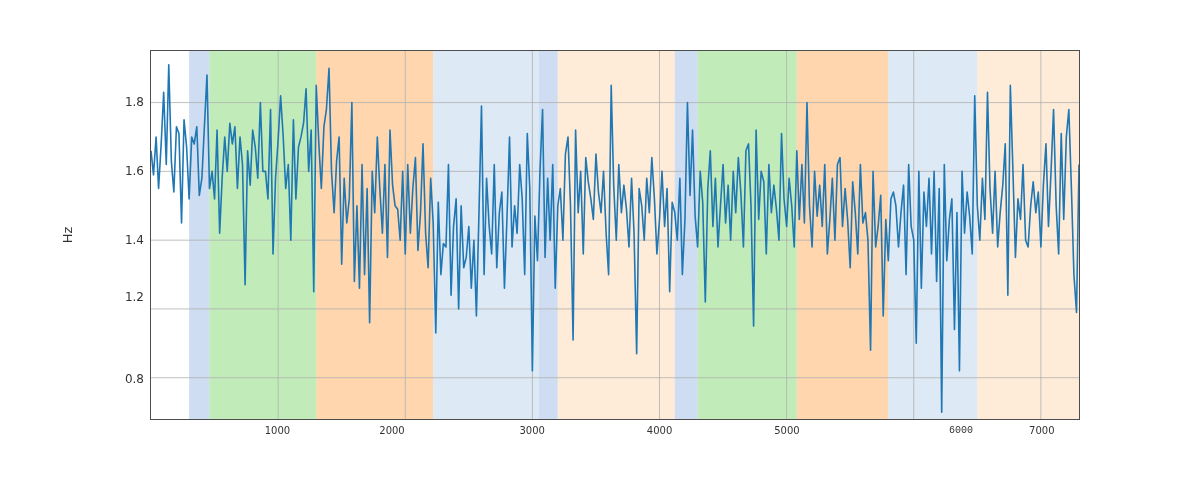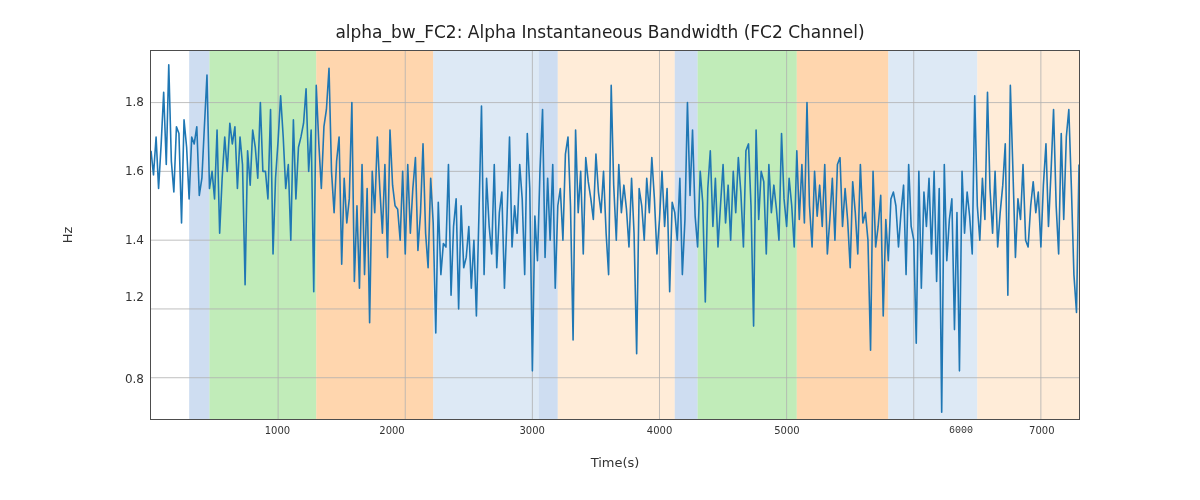--- a/index.html
+++ b/index.html
@@ -91,21 +91,20 @@
     stroke: #1f77b4;
     stroke-width: 1.6;
     stroke-linejoin: round;
   }
 </style>
 </head>
 <body>
 
 <div class="figure">
 
-  <div class="title">alpha_bw_FC2: Alpha Instantaneous Bandwidth (FC2 Channel)</div>
 
   <div class="ylabel">Hz</div>
 
   <div class="axes">
     <svg class="plot" viewBox="0 0 930 370" preserveAspectRatio="none">
       <g class="spans-g">
           <rect x="38.21917808219178" y="0" width="20.38356164383562" height="370" fill="#aec7e8" fill-opacity="0.6"></rect>
           <rect x="58.6027397260274" y="0" width="107.01369863013696" height="370" fill="#98df8a" fill-opacity="0.6"></rect>
           <rect x="165.61643835616437" y="0" width="117.20547945205485" height="370" fill="#ffbb78" fill-opacity="0.6"></rect>
           <rect x="282.8219178082192" y="0" width="105.73972602739724" height="370" fill="#c6dbef" fill-opacity="0.6"></rect>
@@ -128,21 +127,20 @@
           <line x1="0" x2="930" y1="328.50467289719626" y2="328.50467289719626"></line>
           <line x1="0" x2="930" y1="259.3457943925234" y2="259.3457943925234"></line>
           <line x1="0" x2="930" y1="190.18691588785046" y2="190.18691588785046"></line>
           <line x1="0" x2="930" y1="121.02803738317749" y2="121.02803738317749"></line>
           <line x1="0" x2="930" y1="51.86915887850461" y2="51.86915887850461"></line>
         </g>
       <path class="series" d="M0.0 100.3 L2.5 124.5 L5.1 86.4 L7.6 138.3 L10.2 93.4 L12.7 41.5 L15.3 114.1 L17.8 13.8 L20.4 110.7 L22.9 141.8 L25.5 76.1 L28.0 83.0 L30.6 172.9 L33.1 69.2 L35.7 96.8 L38.2 148.7 L40.8 86.4 L43.3 93.4 L45.9 76.1 L48.4 145.2 L51.0 127.9 L53.5 76.1 L56.1 24.2 L58.6 138.3 L61.2 121.0 L63.7 148.7 L66.2 79.5 L68.8 183.3 L71.3 127.9 L73.9 86.4 L76.4 121.0 L79.0 72.6 L81.5 93.4 L84.1 76.1 L86.6 138.3 L89.2 86.4 L91.7 114.1 L94.3 235.1 L96.8 100.3 L99.4 134.9 L101.9 79.5 L104.5 96.8 L107.0 127.9 L109.6 51.9 L112.1 121.0 L114.7 121.0 L117.2 148.7 L119.8 58.8 L122.3 204.0 L124.8 127.9 L127.4 89.9 L129.9 45.0 L132.5 86.4 L135.0 138.3 L137.6 114.1 L140.1 190.2 L142.7 69.2 L145.2 148.7 L147.8 96.8 L150.3 86.4 L152.9 72.6 L155.4 38.0 L158.0 121.0 L160.5 79.5 L163.1 242.1 L165.6 34.6 L168.2 93.4 L170.7 138.3 L173.3 76.1 L175.8 58.8 L178.4 17.3 L180.9 121.0 L183.5 162.5 L186.0 110.7 L188.5 86.4 L191.1 214.4 L193.6 127.9 L196.2 172.9 L198.7 148.7 L201.3 51.9 L203.8 231.7 L206.4 155.6 L208.9 238.6 L211.5 114.1 L214.0 224.8 L216.6 138.3 L219.1 273.2 L221.7 121.0 L224.2 162.5 L226.8 86.4 L229.3 138.3 L231.9 183.3 L234.4 114.1 L237.0 207.5 L239.5 79.5 L242.1 134.9 L244.6 155.6 L247.2 159.1 L249.7 190.2 L252.2 121.0 L254.8 204.0 L257.3 114.1 L259.9 183.3 L262.4 138.3 L265.0 107.2 L267.5 200.6 L270.1 162.5 L272.6 93.4 L275.2 183.3 L277.7 217.9 L280.3 127.9 L282.8 172.9 L285.4 283.6 L287.9 152.1 L290.5 224.8 L293.0 193.6 L295.6 197.1 L298.1 114.1 L300.7 245.5 L303.2 176.4 L305.8 148.7 L308.3 259.3 L310.8 155.6 L313.4 217.9 L315.9 207.5 L318.5 176.4 L321.0 238.6 L323.6 190.2 L326.1 266.3 L328.7 162.5 L331.2 55.3 L333.8 224.8 L336.3 127.9 L338.9 176.4 L341.4 204.0 L344.0 114.1 L346.5 217.9 L349.1 162.5 L351.6 141.8 L354.2 238.6 L356.7 169.4 L359.3 86.4 L361.8 197.1 L364.4 155.6 L366.9 183.3 L369.5 114.1 L372.0 148.7 L374.5 224.8 L377.1 83.0 L379.6 138.3 L382.2 321.6 L384.7 166.0 L387.3 210.9 L389.8 121.0 L392.4 58.8 L394.9 207.5 L397.5 127.9 L400.0 190.2 L402.6 114.1 L405.1 238.6 L407.7 155.6 L410.2 138.3 L412.8 190.2 L415.3 103.7 L417.9 86.4 L420.4 155.6 L423.0 290.5 L425.5 79.5 L428.1 162.5 L430.6 121.0 L433.2 204.0 L435.7 107.2 L438.2 131.4 L440.8 148.7 L443.3 169.4 L445.9 103.7 L448.4 141.8 L451.0 162.5 L453.5 121.0 L456.1 183.3 L458.6 224.8 L461.2 34.6 L463.7 134.9 L466.3 190.2 L468.8 114.1 L471.4 162.5 L473.9 134.9 L476.5 159.1 L479.0 197.1 L481.6 127.9 L484.1 183.3 L486.7 304.3 L489.2 138.3 L491.8 155.6 L494.3 190.2 L496.8 127.9 L499.4 162.5 L501.9 107.2 L504.5 148.7 L507.0 204.0 L509.6 169.4 L512.1 121.0 L514.7 176.4 L517.2 138.3 L519.8 242.1 L522.3 152.1 L524.9 162.5 L527.4 190.2 L530.0 127.9 L532.5 224.8 L535.1 169.4 L537.6 51.9 L540.2 145.2 L542.7 79.5 L545.3 166.0 L547.8 197.1 L550.4 121.0 L552.9 152.1 L555.5 252.4 L558.0 138.3 L560.5 100.3 L563.1 176.4 L565.6 127.9 L568.2 197.1 L570.7 155.6 L573.3 114.1 L575.8 172.9 L578.4 134.9 L580.9 190.2 L583.5 121.0 L586.0 162.5 L588.6 107.2 L591.1 141.8 L593.7 197.1 L596.2 100.3 L598.8 93.4 L601.3 155.6 L603.9 276.6 L606.4 79.5 L609.0 169.4 L611.5 121.0 L614.1 131.4 L616.6 204.0 L619.2 114.1 L621.7 162.5 L624.2 134.9 L626.8 159.1 L629.3 190.2 L631.9 83.0 L634.4 148.7 L637.0 176.4 L639.5 127.9 L642.1 155.6 L644.6 197.1 L647.2 100.3 L649.7 169.4 L652.3 114.1 L654.8 172.9 L657.4 51.9 L659.9 155.6 L662.5 197.1 L665.0 121.0 L667.6 166.0 L670.1 134.9 L672.7 176.4 L675.2 114.1 L677.8 204.0 L680.3 169.4 L682.8 127.9 L685.4 190.2 L687.9 114.1 L690.5 107.2 L693.0 176.4 L695.6 138.3 L698.1 169.4 L700.7 217.9 L703.2 131.4 L705.8 162.5 L708.3 204.0 L710.9 114.1 L713.4 172.9 L716.0 162.5 L718.5 190.2 L721.1 300.8 L723.6 121.0 L726.2 197.1 L728.7 176.4 L731.3 145.2 L733.8 266.3 L736.4 169.4 L738.9 210.9 L741.5 148.7 L744.0 141.8 L746.5 155.6 L749.1 197.1 L751.6 162.5 L754.2 134.9 L756.7 224.8 L759.3 114.1 L761.8 176.4 L764.4 190.2 L766.9 293.9 L769.5 121.0 L772.0 238.6 L774.6 141.8 L777.1 176.4 L779.7 127.9 L782.2 204.0 L784.8 121.0 L787.3 231.7 L789.9 138.3 L792.4 363.1 L795.0 114.1 L797.5 210.9 L800.1 169.4 L802.6 148.7 L805.2 280.1 L807.7 162.5 L810.2 321.6 L812.8 121.0 L815.3 183.3 L817.9 141.8 L820.4 166.0 L823.0 204.0 L825.5 45.0 L828.1 155.6 L830.6 190.2 L833.2 127.9 L835.7 169.4 L838.3 41.5 L840.8 138.3 L843.4 183.3 L845.9 121.0 L848.5 197.1 L851.0 162.5 L853.6 134.9 L856.1 93.4 L858.7 245.5 L861.2 34.6 L863.8 121.0 L866.3 207.5 L868.8 148.7 L871.4 169.4 L873.9 114.1 L876.5 190.2 L879.0 197.1 L881.6 155.6 L884.1 131.4 L886.7 162.5 L889.2 141.8 L891.8 197.1 L894.3 134.9 L896.9 93.4 L899.4 176.4 L902.0 121.0 L904.5 58.8 L907.1 155.6 L909.6 204.0 L912.2 83.0 L914.7 169.4 L917.3 86.4 L919.8 58.8 L922.4 138.3 L924.9 224.8 L927.5 262.8 L930.0 114.1 "></path>
     </svg>
   </div>
 
-  <div class="xlabel">Time(s)</div>
 
   <div class="x-ticks">
       <div class="tick-label-x" style="left: 277.397px;">1000</div>
       <div class="tick-label-x" style="left: 392px;">2000</div>
       <div class="tick-label-x" style="left: 532.192px;">3000</div>
       <div class="tick-label-x" style="left: 659.589px;">4000</div>
       <div class="tick-label-x" style="left: 786.986px;">5000</div>
       <div class="tick-label-x" style="left: 961px; font-family: Liberation Mono, monospace;">6000</div>
       <div class="tick-label-x" style="left: 1041.78px;">7000</div>
     </div>

